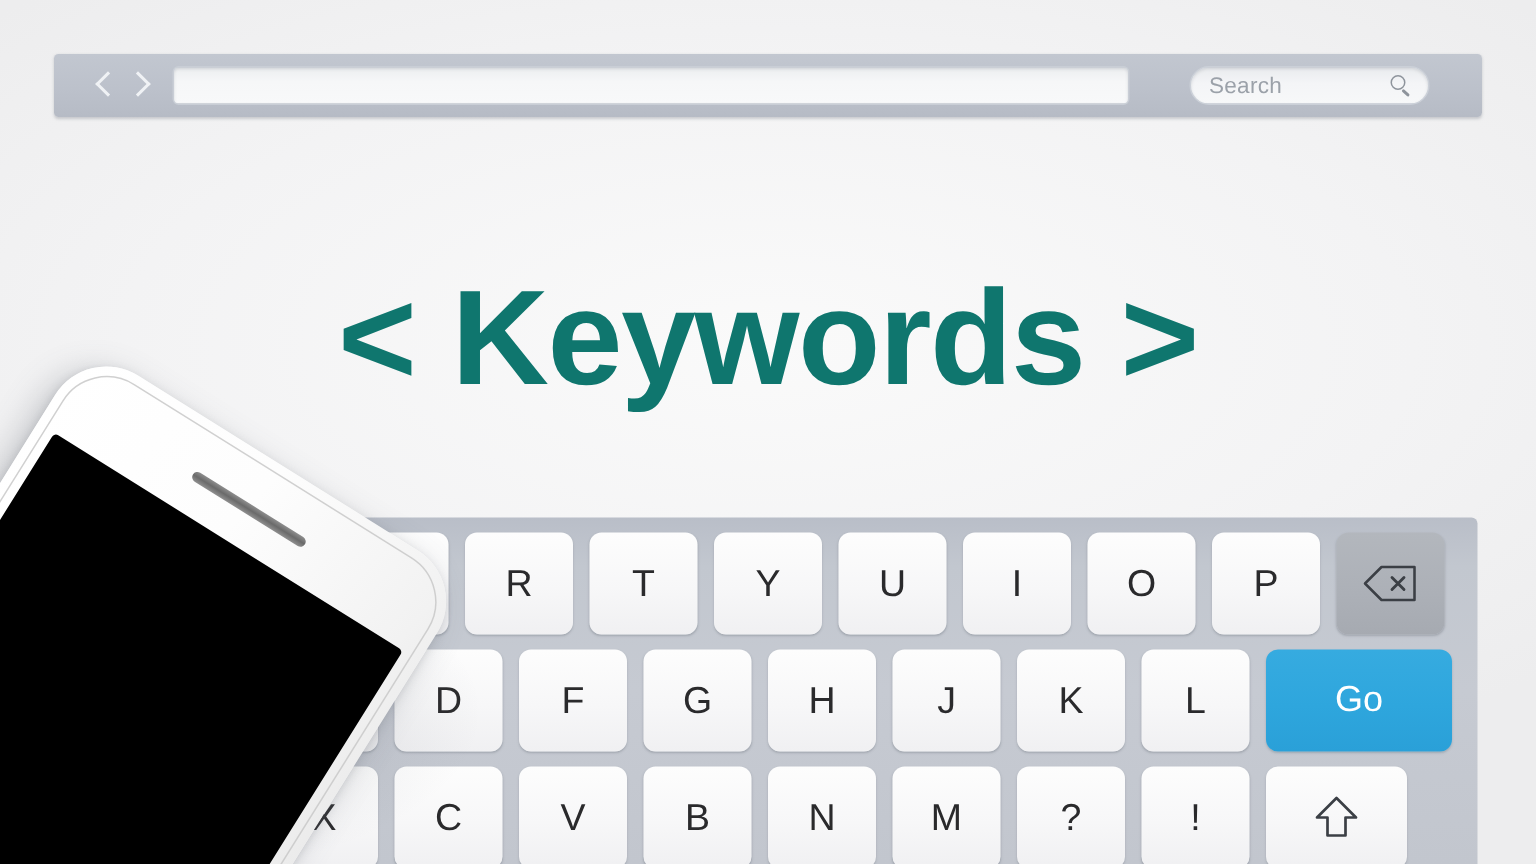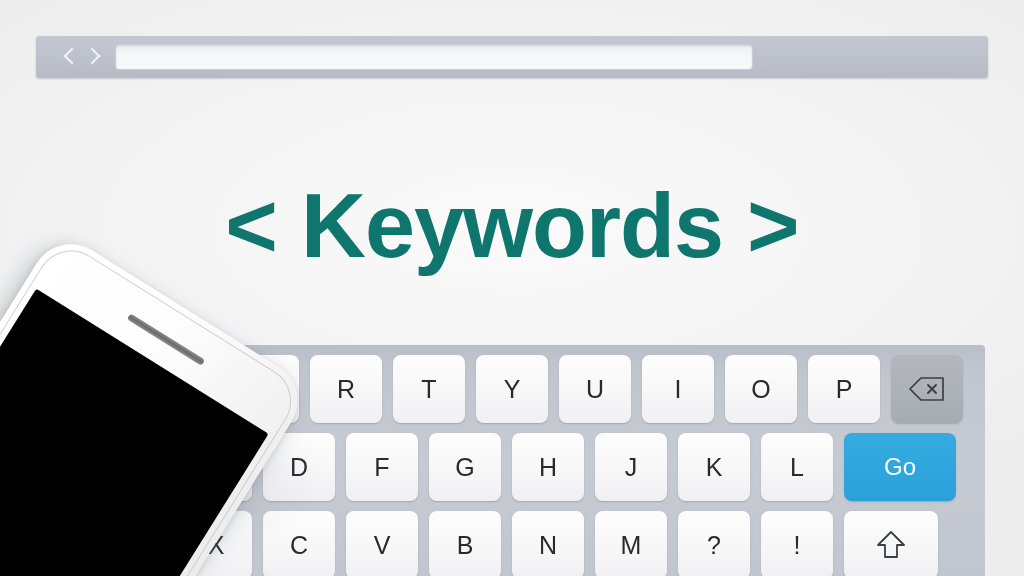--- a/index.html
+++ b/index.html
@@ -176,21 +176,21 @@
     box-shadow: 0 1px 1.5px rgba(120,126,136,0.45);
     font-weight: 400;
   }
 
   .key.dark {
     background: linear-gradient(180deg, #b3b7bd 0%, #acb0b7 60%, #a6aab1 100%);
     box-shadow: 0 1px 1.5px rgba(110,116,126,0.40);
   }
 
   .key.go {
-    width: 112px;
+    width: 124px;
     background: linear-gradient(180deg, #36abe0 0%, #2ea6dd 55%, #2aa0d8 100%);
     color: #ffffff;
     font-size: 24px;
     box-shadow: 0 1px 1.5px rgba(110,130,145,0.45);
   }
 
   .key.shift { width: 94px; }
 
   
   .bksp-icon {
@@ -271,20 +271,27 @@
 
   <div class="nav-arrows">
     <span class="chev left"></span>
     <span class="chev right"></span>
   </div>
 
   <div class="url-field">
     <span class="url-text"></span>
   </div>
 
+  <div class="search-field">
+    <span class="search-placeholder">Search</span>
+    <span class="mag-icon">
+      <span class="ring"></span>
+        <span class="handle"></span>
+    </span>
+  </div>
 
 </div>
 
 <div class="headline">
   <span class="angle">&lt;</span>
   <span>Keywords</span>
   <span class="angle">&gt;</span>
 </div>
 
 <div class="keyboard">

